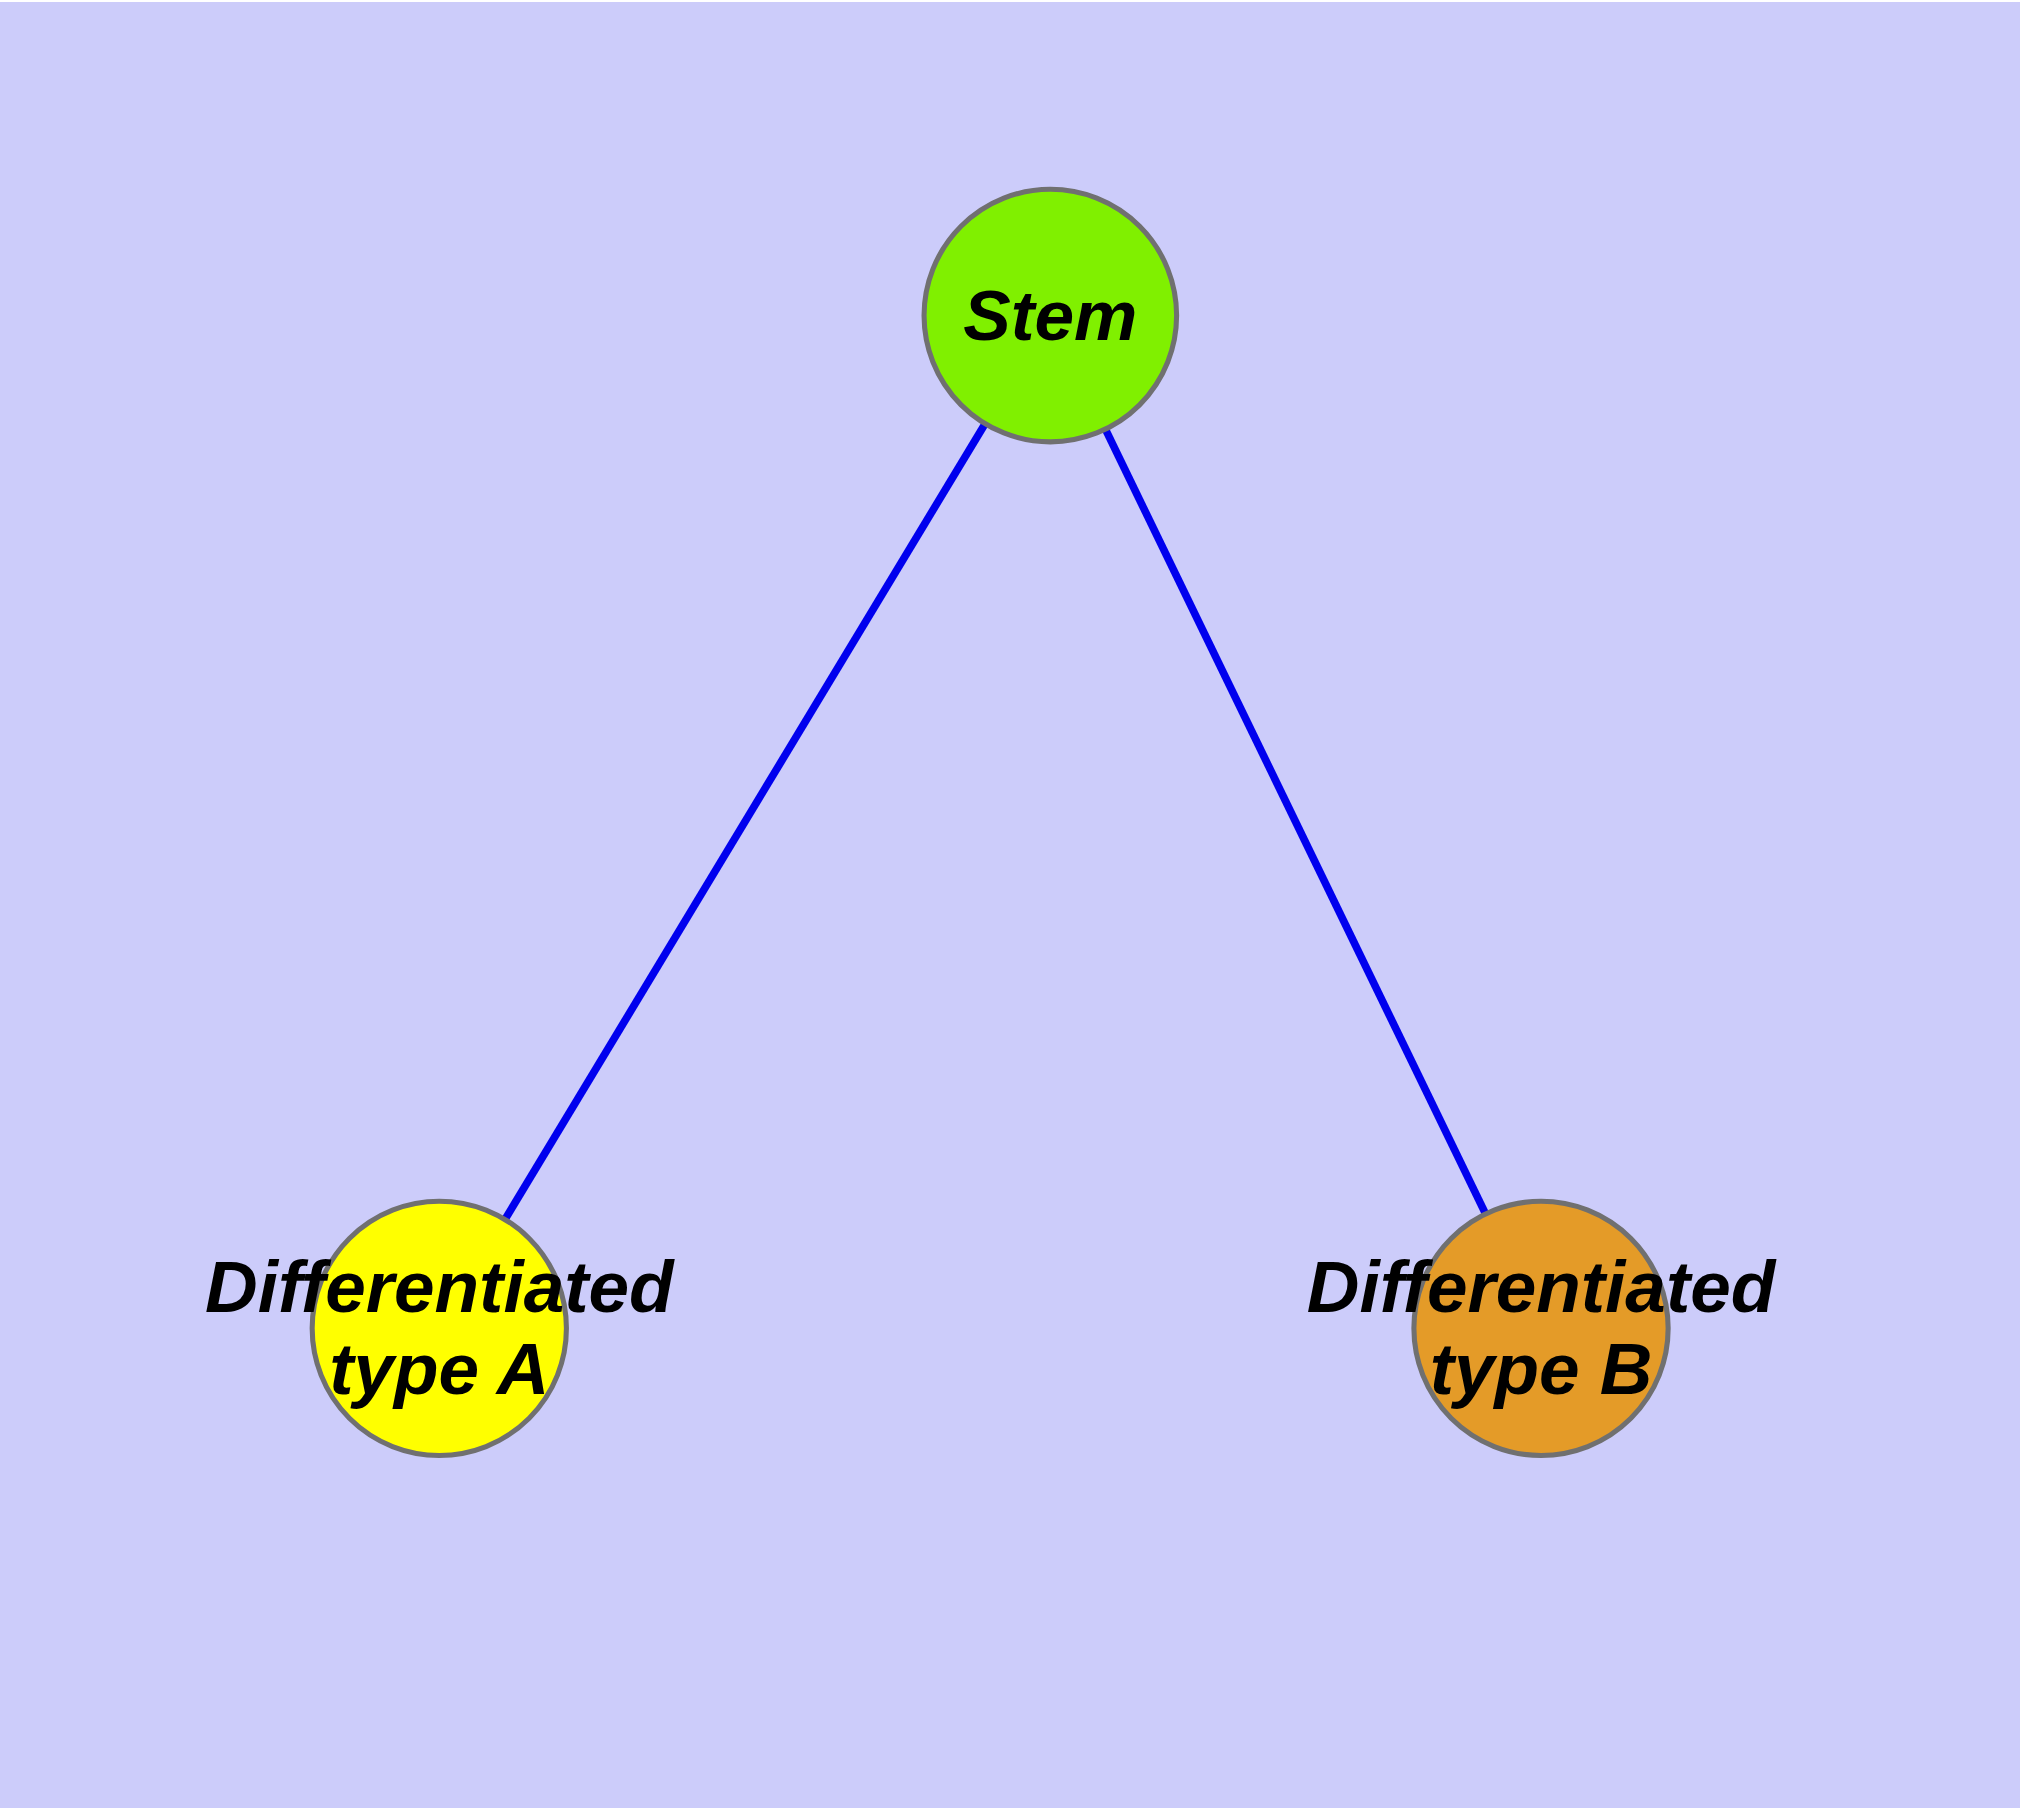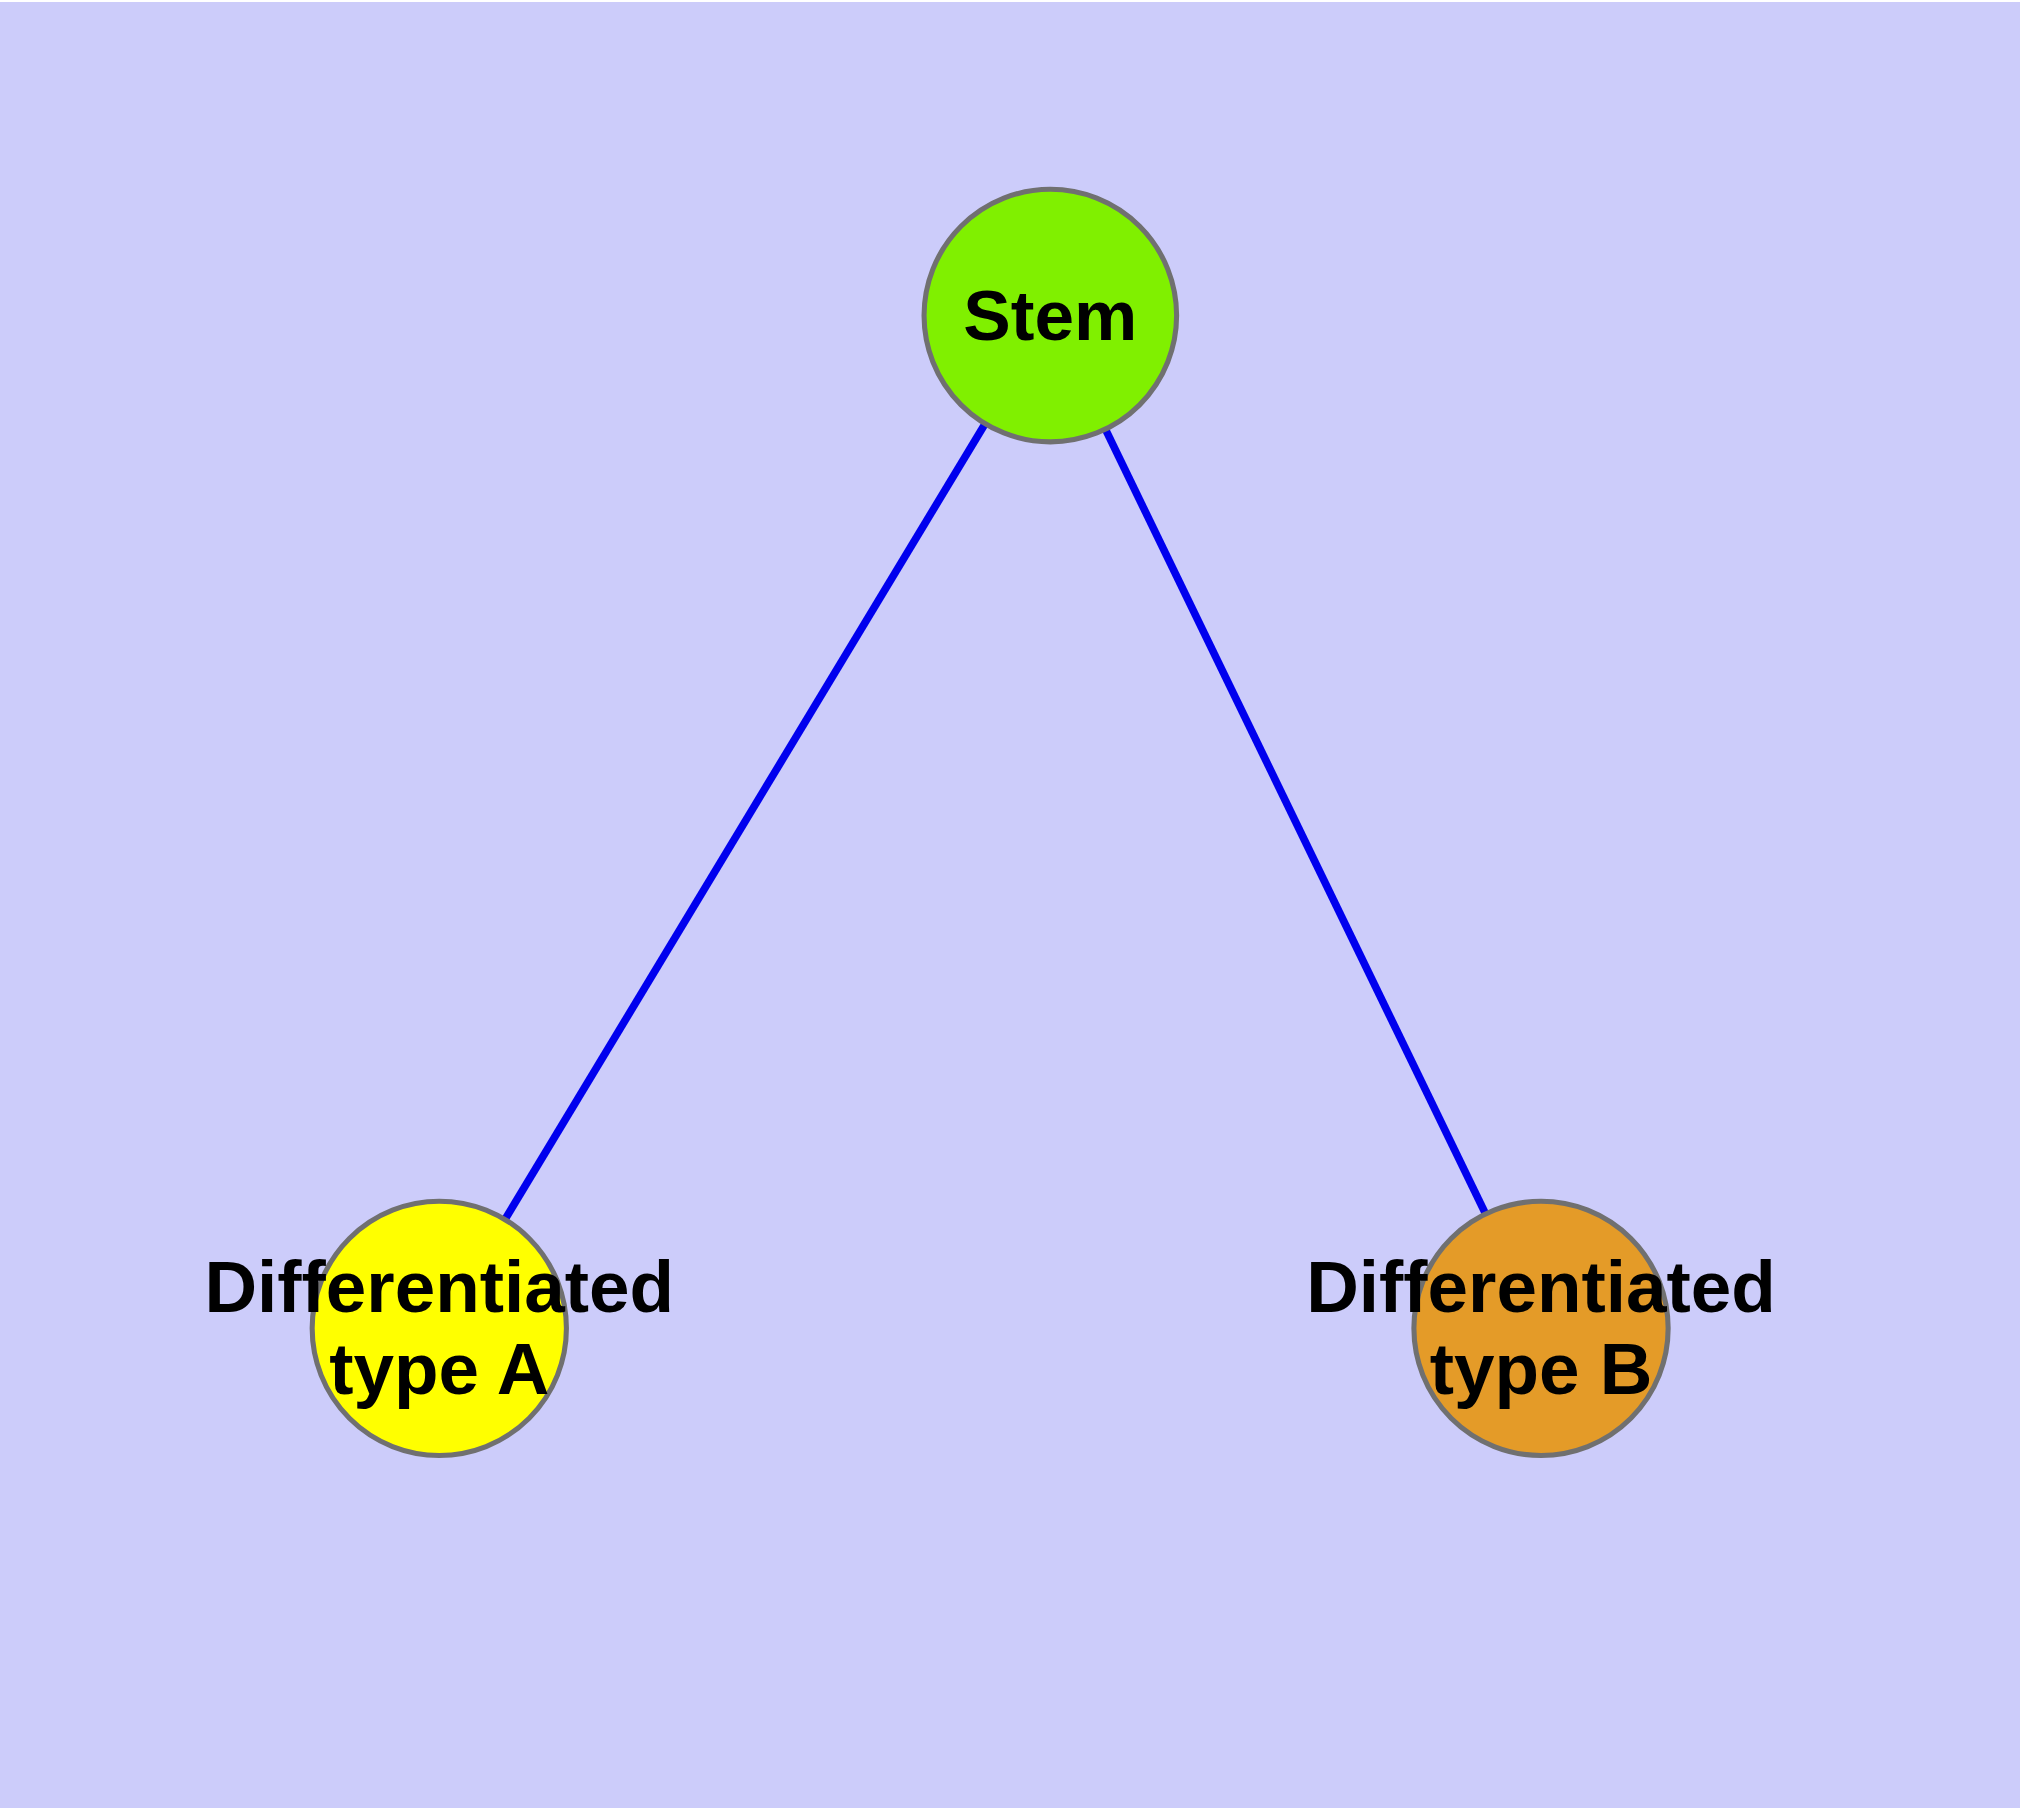--- a/index.html
+++ b/index.html
@@ -13,20 +13,21 @@
     overflow: hidden;
     font-family: "Liberation Sans", sans-serif;
   }
   #graph-canvas {
     position: absolute;
     left: 0;
     top: 1.7px;
     width: 2021px;
     height: 1806px;
     background: #ccccfa;
+    font-style: italic;
   }
   #graph-svg {
     position: absolute;
     left: 0;
     top: 0;
     width: 2021px;
     height: 1806px;
     display: block;
   }
   .node-label {

